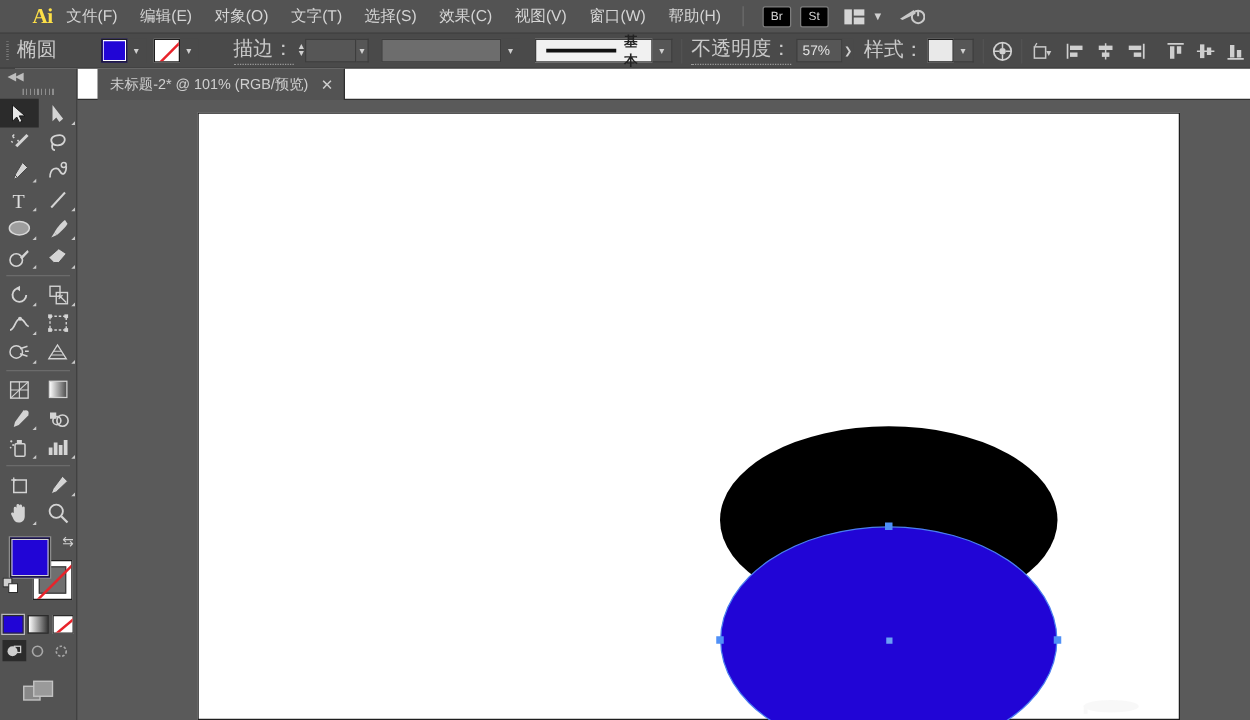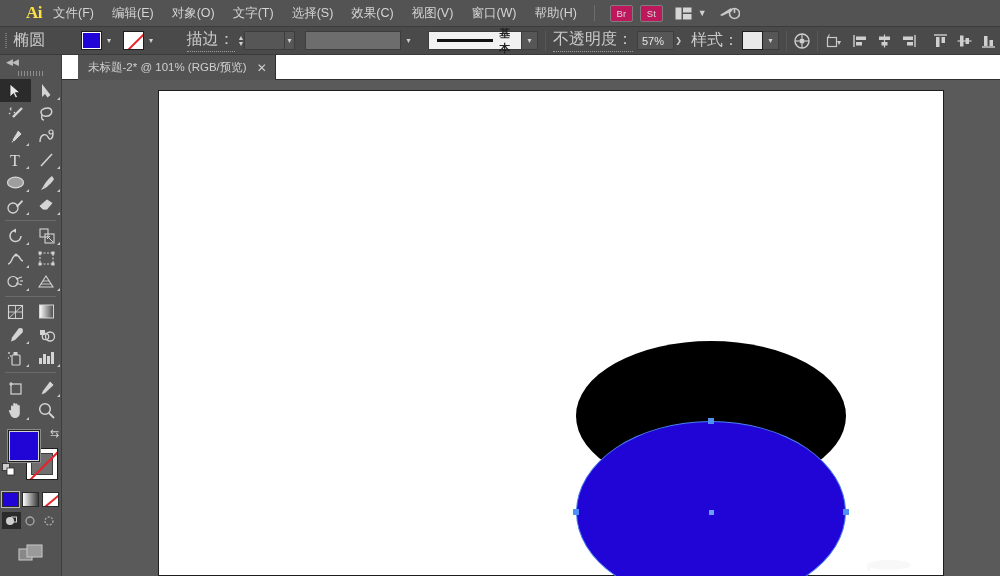--- a/index.html
+++ b/index.html
@@ -25,21 +25,21 @@
     font-family: "Liberation Serif", serif;
     letter-spacing: -0.5px;
     padding-left: 24px;
   }
   .menu-item {
     color: #d4d4d4; font-size: 12.5px;
     padding: 3px 9px; white-space: nowrap; cursor: default;
   }
   .mb-sep { width: 1px; height: 16px; background: #6d6d6d; margin: 0 8px; }
   .mb-btn {
-    width: 23px; height: 17px; background: #be185d;
+    width: 23px; height: 17px; background: #000000;
     border: 1px solid #7d7d7d; border-radius: 2px;
     color: #d8d8d8; font-size: 9.5px;
     display: flex; align-items: center; justify-content: center;
     margin-left: 7px; cursor: default;
   }
   .mb-icon { margin-left: 12px; display: flex; align-items: center; cursor: default; }
 
   
   .controlbar {
     position: absolute; left: 0; top: 27px; width: 1000px; height: 28px;

